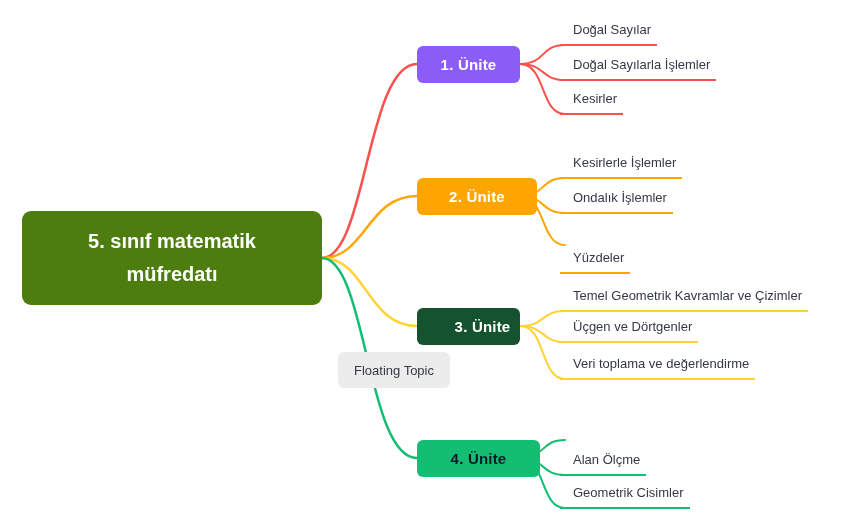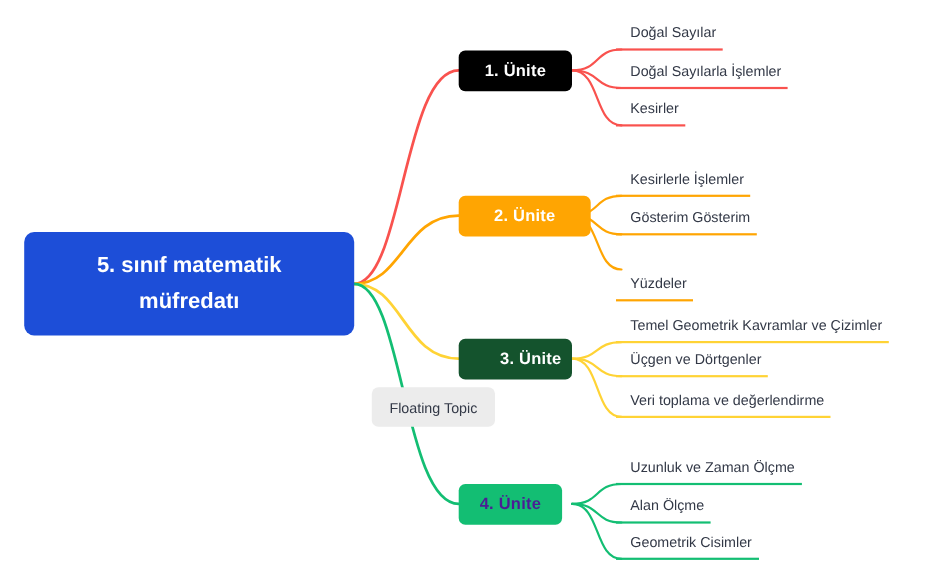--- a/index.html
+++ b/index.html
@@ -47,32 +47,31 @@
       <path d="M322,258 C366,258 367,326 417,326" stroke="#FFD335" stroke-width="2.5" fill="none" stroke-linecap="round"></path>
       <path d="M520,326 C546,326 540,311 565,311" stroke="#FFD335" stroke-width="2" fill="none" stroke-linecap="round"></path>
       <path d="M520,326 C546,326 540,342 565,342" stroke="#FFD335" stroke-width="2" fill="none" stroke-linecap="round"></path>
       <path d="M520,326 C546,326 540,379 565,379" stroke="#FFD335" stroke-width="2" fill="none" stroke-linecap="round"></path>
       <path d="M322,258 C366,258 367,458 417,458" stroke="#13BE73" stroke-width="2.5" fill="none" stroke-linecap="round"></path>
       <path d="M520,458 C546,458 540,440 565,440" stroke="#13BE73" stroke-width="2" fill="none" stroke-linecap="round"></path>
       <path d="M520,458 C546,458 540,475 565,475" stroke="#13BE73" stroke-width="2" fill="none" stroke-linecap="round"></path>
       <path d="M520,458 C546,458 540,508 565,508" stroke="#13BE73" stroke-width="2" fill="none" stroke-linecap="round"></path>
     </svg>
 
-  <div class="root-node" style="background: #1d4ed8; color: rgb(255, 255, 255);">5. sınıf matematik müfredatı</div>
+  <div class="root-node" style="background: #4d7c0f; color: rgb(255, 255, 255);">5. sınıf matematik müfredatı</div>
 
   <div class="floating-node" style="background: rgb(236, 236, 236); color: rgb(51, 57, 71);">Floating Topic</div>
-<div class="unit-node" style="left: 417px; top: 45.5px; width: 103px; height: 37px; background: #000000; color: rgb(255, 255, 255);">1. Ünite</div>
+<div class="unit-node" style="left: 417px; top: 45.5px; width: 103px; height: 37px; background: #8b5cf6; color: rgb(255, 255, 255);">1. Ünite</div>
     <div class="leaf-node" style="left: 560px; top: 22px; border-bottom-color: rgb(249, 82, 78); color: rgb(51, 57, 71);">Doğal Sayılar</div>
     <div class="leaf-node" style="left: 560px; top: 57px; border-bottom-color: rgb(249, 82, 78); color: rgb(51, 57, 71);">Doğal Sayılarla İşlemler</div>
     <div class="leaf-node" style="left: 560px; top: 91px; border-bottom-color: rgb(249, 82, 78); color: rgb(51, 57, 71);">Kesirler</div>
     <div class="unit-node" style="left: 417px; top: 177.5px; width: 120px; height: 37px; background: rgb(255, 165, 2); color: rgb(255, 255, 255);">2. Ünite</div>
     <div class="leaf-node" style="left: 560px; top: 155px; border-bottom-color: rgb(255, 165, 2); color: rgb(51, 57, 71);">Kesirlerle İşlemler</div>
-    <div class="leaf-node" style="left: 560px; top: 190px; border-bottom-color: rgb(255, 165, 2); color: rgb(51, 57, 71);">Gösterim Gösterim</div>
+    <div class="leaf-node" style="left: 560px; top: 190px; border-bottom-color: rgb(255, 165, 2); color: rgb(51, 57, 71);">Ondalık İşlemler</div>
     <div class="leaf-node" style="left: 560px; top: 222px; border-bottom-color: rgb(255, 165, 2); color: rgb(51, 57, 71); margin-top: 28px;">Yüzdeler</div>
     <div class="unit-node" style="left: 417px; top: 307.5px; width: 103px; height: 37px; background: #14532d; color: rgb(255, 255, 255); padding-left: 28px;">3. Ünite</div>
     <div class="leaf-node" style="left: 560px; top: 288px; border-bottom-color: rgb(255, 211, 53); color: rgb(51, 57, 71);">Temel Geometrik Kavramlar ve Çizimler</div>
     <div class="leaf-node" style="left: 560px; top: 319px; border-bottom-color: rgb(255, 211, 53); color: rgb(51, 57, 71);">Üçgen ve Dörtgenler</div>
     <div class="leaf-node" style="left: 560px; top: 356px; border-bottom-color: rgb(255, 211, 53); color: rgb(51, 57, 71);">Veri toplama ve değerlendirme</div>
-    <div class="unit-node" style="left: 417px; top: 439.5px; width: 94px; height: 37px; background: rgb(19, 190, 115); color: #4c1d95;">4. Ünite</div>
-    <div class="leaf-node" style="left: 560px; top: 417px; border-bottom-color: rgb(19, 190, 115); color: rgb(51, 57, 71);">Uzunluk ve Zaman Ölçme</div>
+    <div class="unit-node" style="left: 417px; top: 439.5px; width: 123px; height: 37px; background: rgb(19, 190, 115); color: #0f172a;">4. Ünite</div>
     <div class="leaf-node" style="left: 560px; top: 452px; border-bottom-color: rgb(19, 190, 115); color: rgb(51, 57, 71);">Alan Ölçme</div>
     <div class="leaf-node" style="left: 560px; top: 485px; border-bottom-color: rgb(19, 190, 115); color: rgb(51, 57, 71);">Geometrik Cisimler</div>
   </div>
 
 </body></html>

